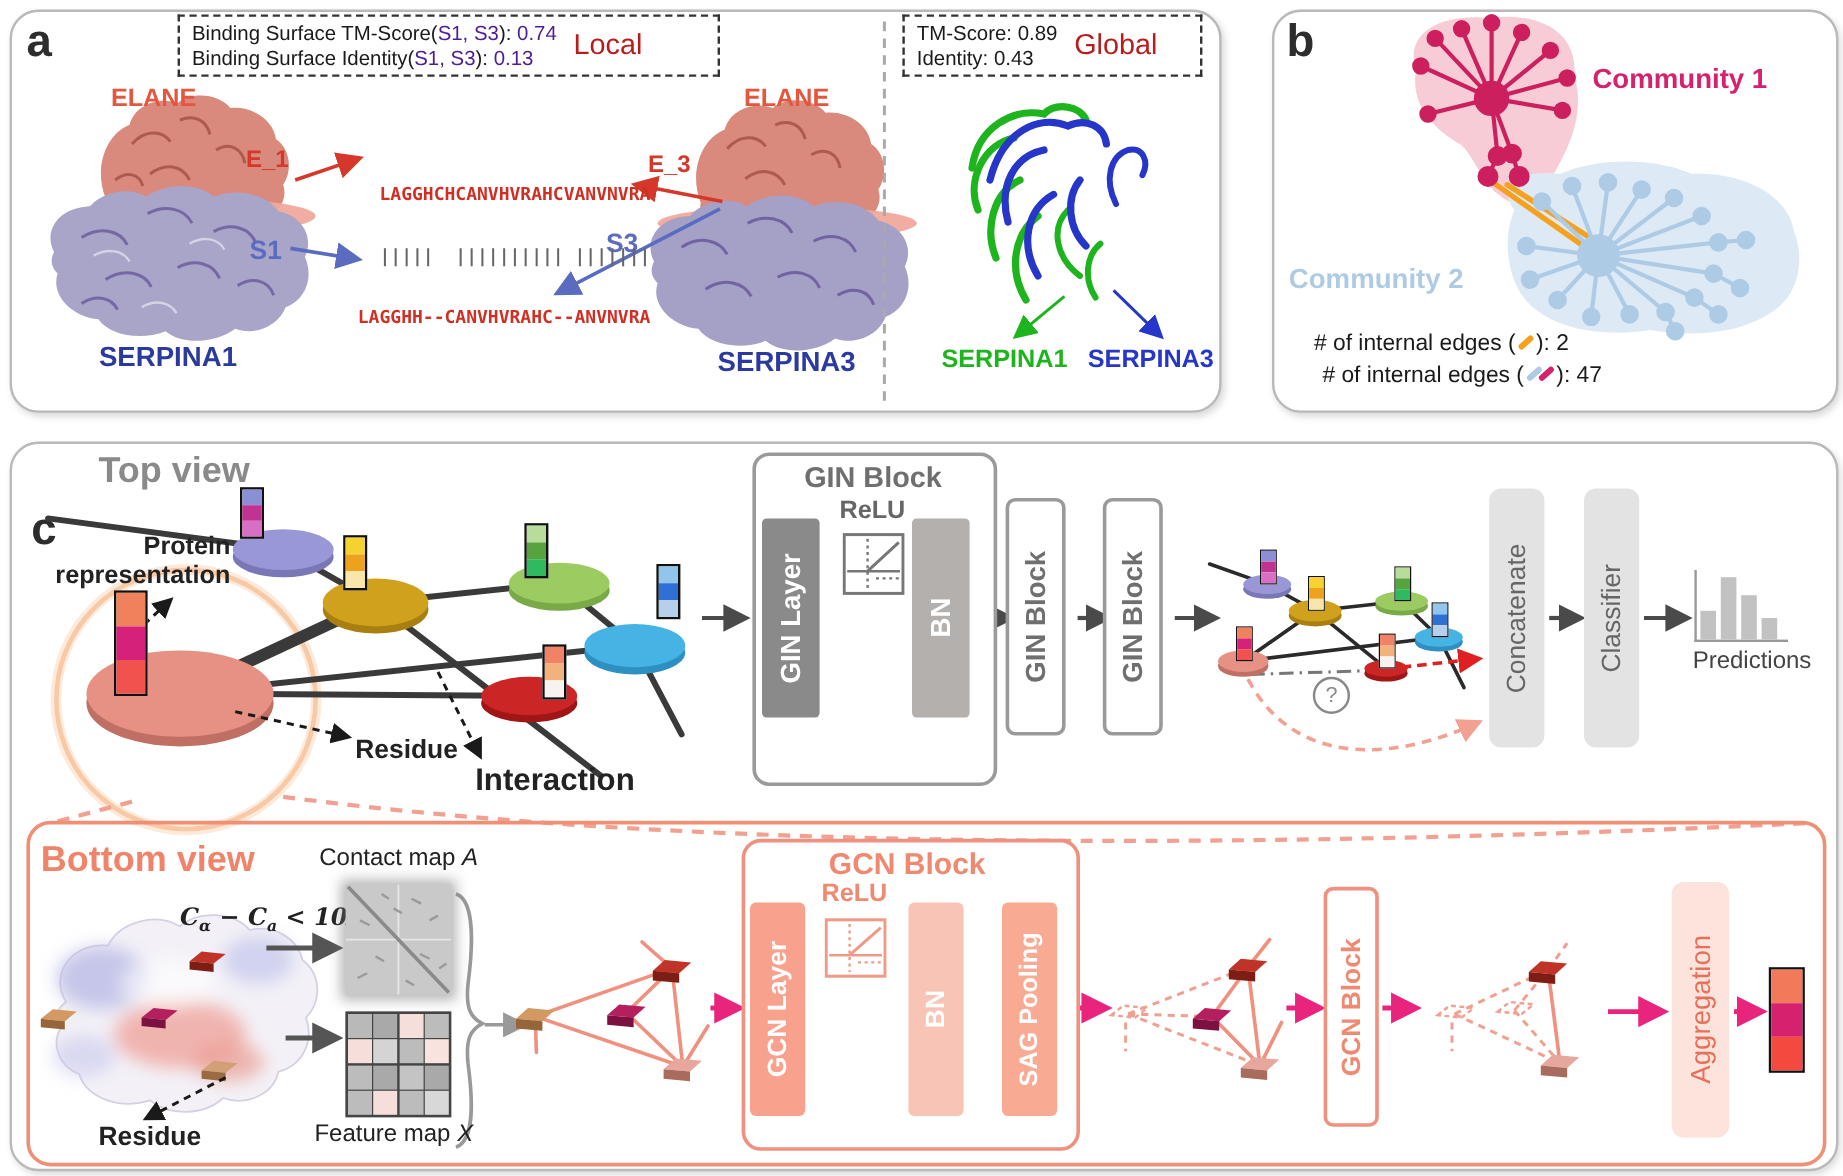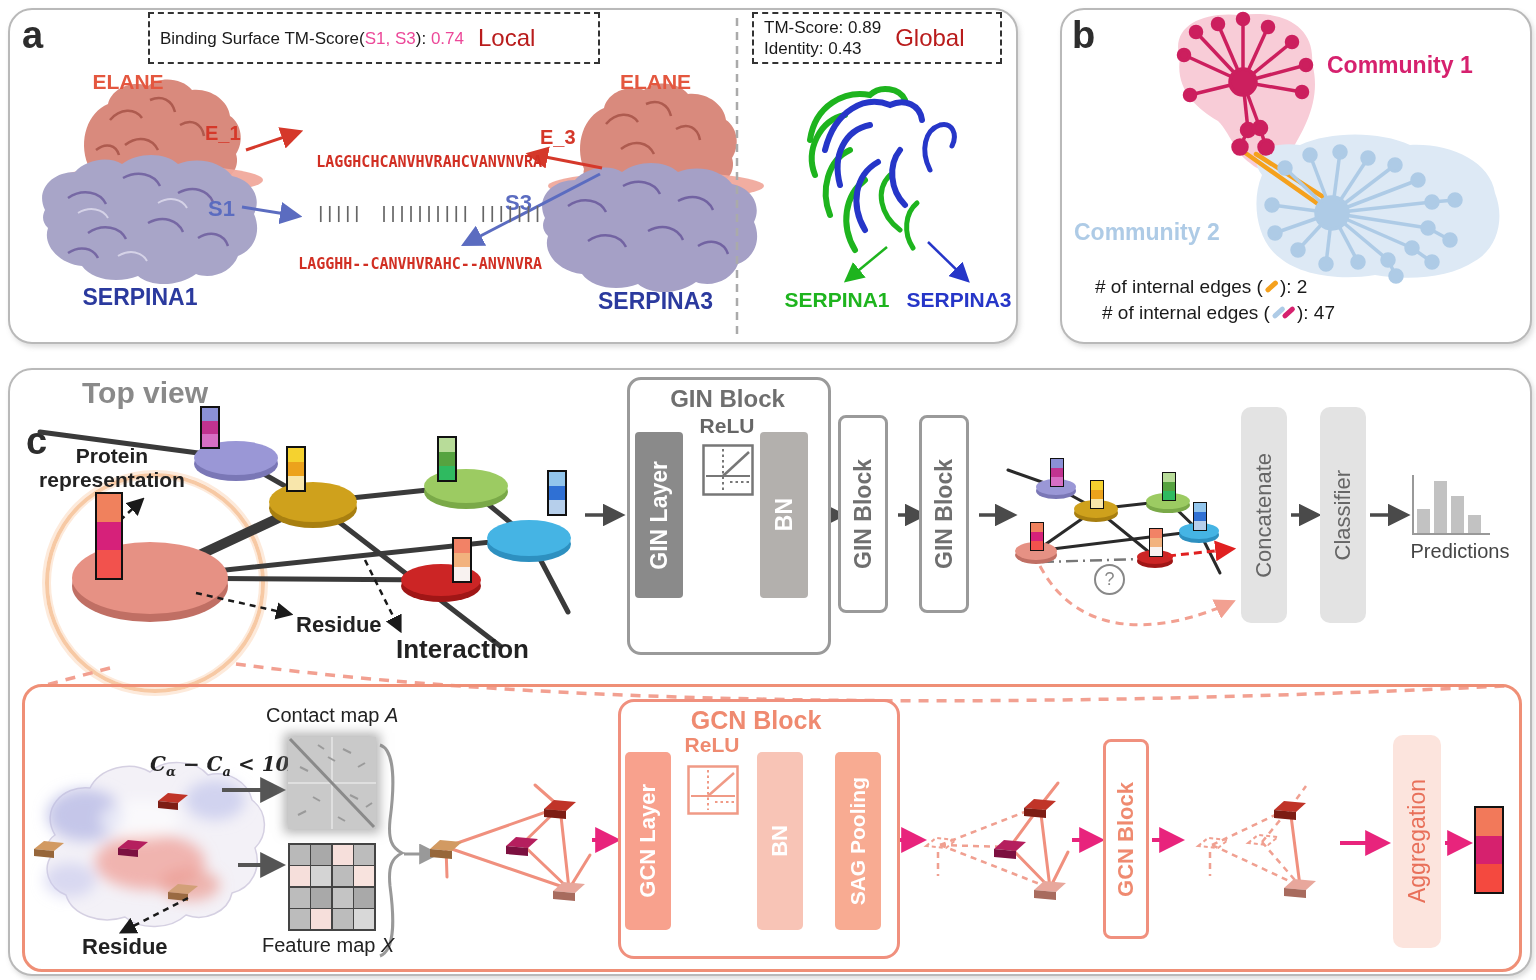--- a/index.html
+++ b/index.html
@@ -6,21 +6,21 @@
   #canvas{position:relative;width:1536px;height:980px;background:#fff;overflow:hidden;
           font-family:"Liberation Sans",sans-serif;color:#222;}
   .abs{position:absolute;}
   .panel{position:absolute;border:2.5px solid #b9b9b9;border-radius:24px;background:#fff;
          box-shadow:2px 3px 5px rgba(120,120,120,.25);}
   .plabel{font-size:38px;font-weight:bold;color:#2d2d2d;}
   .dashbox{position:absolute;border:2px dashed #333;background:#fff;display:flex;align-items:center;
            padding:2px 10px;box-sizing:border-box;}
   .dashlines{font-size:17px;line-height:21px;color:#1a1a1a;white-space:nowrap;}
   .tag{font-size:24px;color:#b91c1c;margin-left:14px;}
-  .blue{color:#ec4899;}
+  .blue{color:#4c1d95;}
   .protlabel{font-weight:600;text-align:center;}
   .seqblock{position:absolute;text-align:right;font-family:"DejaVu Sans Mono",monospace;
             font-weight:600;font-size:15px;line-height:17px;white-space:pre;}
   .sitetag{font-weight:bold;font-size:20px;}
   .commlabel{font-weight:bold;font-size:23px;}
   .edgeline{font-size:19px;color:#1a1a1a;white-space:nowrap;}
   .slash{display:inline-block;width:15px;height:4.5px;border-radius:2.5px;transform:rotate(-42deg);
          vertical-align:middle;margin:0 1px 3px 1px;}
   .fcol{position:absolute;border:2.5px solid #111;background:#fff;}
   .fcol div{width:100%;}
@@ -115,20 +115,21 @@
       <path d="M 922,162 C 912,142 917,122 932,117 C 944,114 950,126 944,138" stroke="#2636c8" stroke-width="5"></path>
       <path d="M 905,240 C 895,225 897,205 909,195" stroke="#1eb41e" stroke-width="5"></path>
     </g>
     <line x1="879" y1="239" x2="839" y2="272" stroke="#1eb41e" stroke-width="2.5" marker-end="url(#a-green)"></line>
     <line x1="920" y1="234" x2="959" y2="272" stroke="#2636c8" stroke-width="2.5" marker-end="url(#a-dblue)"></line>
   </svg>
 
   <div class="dashbox" style="left:148px;top:12px;width:452px;height:52px;">
     <div class="dashlines">
       <div><span>Binding Surface TM-Score(</span><span class="blue">S1, S3</span><span>): </span><span class="blue">0.74</span></div>
+      <div><span>Binding Surface Identity(</span><span class="blue">S1, S3</span><span>): </span><span class="blue">0.13</span></div>
     </div>
     <div class="tag">Local</div>
   </div>
   <div class="dashbox" style="left:752px;top:12px;width:250px;height:52px;">
     <div class="dashlines">
       <div>TM-Score: 0.89</div>
       <div>Identity: 0.43</div>
     </div>
     <div class="tag">Global</div>
   </div>
@@ -395,21 +396,21 @@
     <div style="height:9px;background:#f28266;"></div>
       <div style="height:9px;background:#f2b27e;"></div>
       <div style="height:9px;background:#f8f2f0;"></div>
   </div>
   <div class="fcol-s" style="left:1030px;top:522px;width:12px;">
     <div style="height:9px;background:#f0815d;"></div>
       <div style="height:9px;background:#d6217a;"></div>
       <div style="height:9px;background:#f2524d;"></div>
   </div>
 
-  <div class="abs" style="left:32px;top:444px;width:160px;font-size:21px;font-weight:bold;text-align:center;line-height:24px;">Protein representation</div>
+  <div class="abs" style="left:32px;top:444px;width:160px;font-size:21px;font-weight:bold;text-align:right;line-height:24px;">Protein representation</div>
   <div class="abs" style="left:296px;top:612px;font-size:22px;font-weight:bold;">Residue</div>
   <div class="abs" style="left:396px;top:634px;font-size:26px;font-weight:bold;">Interaction</div>
 
   <div class="ginouter" style="left:627px;top:377px;width:198px;height:272px;"></div>
   <div class="abs" style="left:655px;top:385px;width:145px;text-align:center;font-size:24px;font-weight:bold;color:#6f6f6f;">GIN Block</div>
   <div class="vbox grayblock" style="left:635px;top:432px;width:48px;height:166px;">
       <span>GIN Layer</span>
     </div>
   <div class="abs" style="left:693px;top:414px;width:68px;text-align:center;font-size:21px;font-weight:bold;color:#666;">ReLU</div>
   <svg class="abs" width="52" height="52" style="left:702px;top:444px;" viewBox="0 0 52 52">
@@ -442,20 +443,21 @@
 
   <div class="minibar" style="left:1412px;top:475px;width:78px;height:60px;">
     <div style="height:24px;"></div>
       <div style="height:52px;"></div>
       <div style="height:37px;"></div>
       <div style="height:18px;"></div>
   </div>
   <div class="abs" style="left:1400px;top:540px;width:120px;text-align:center;font-size:20px;color:#444;">Predictions</div>
 
   <div class="abs" style="left:22px;top:684px;width:1494px;height:282px;border:3.5px solid #ef8f76;border-radius:20px;"></div>
+  <div class="abs" style="left:34px;top:700px;font-size:30px;font-weight:bold;color:#f0846b;">Bottom view</div>
 
   <svg class="abs" width="1520" height="300" style="left:0px;top:680px;" viewBox="0 0 1520 300">
     <defs>
       <marker id="b-dark" viewBox="0 0 10 10" refX="8" refY="5" markerWidth="6.5" markerHeight="6.5" orient="auto-start-reverse">
           <path d="M0,0 L10,5 L0,10 z" fill="#555"></path>
         </marker>
       <marker id="b-gray" viewBox="0 0 10 10" refX="8" refY="5" markerWidth="7" markerHeight="7" orient="auto-start-reverse">
           <path d="M0,0 L10,5 L0,10 z" fill="#999"></path>
         </marker>
       <marker id="b-black" viewBox="0 0 10 10" refX="8" refY="5" markerWidth="7" markerHeight="7" orient="auto-start-reverse">

